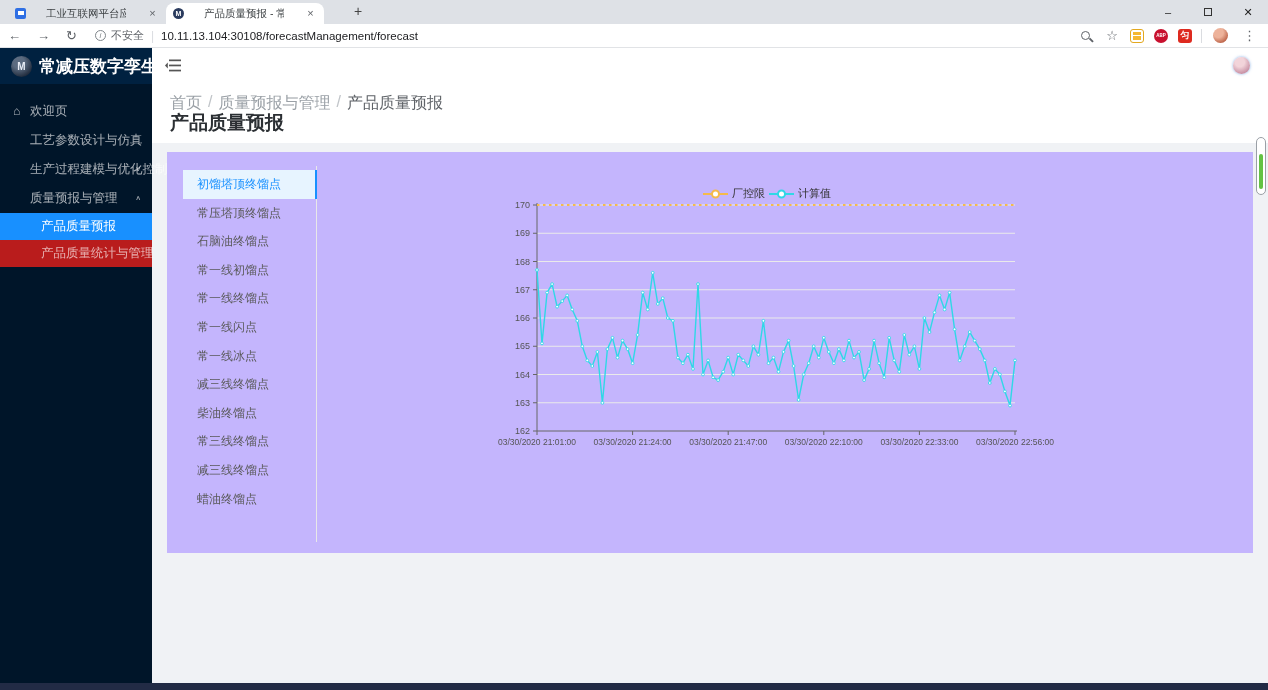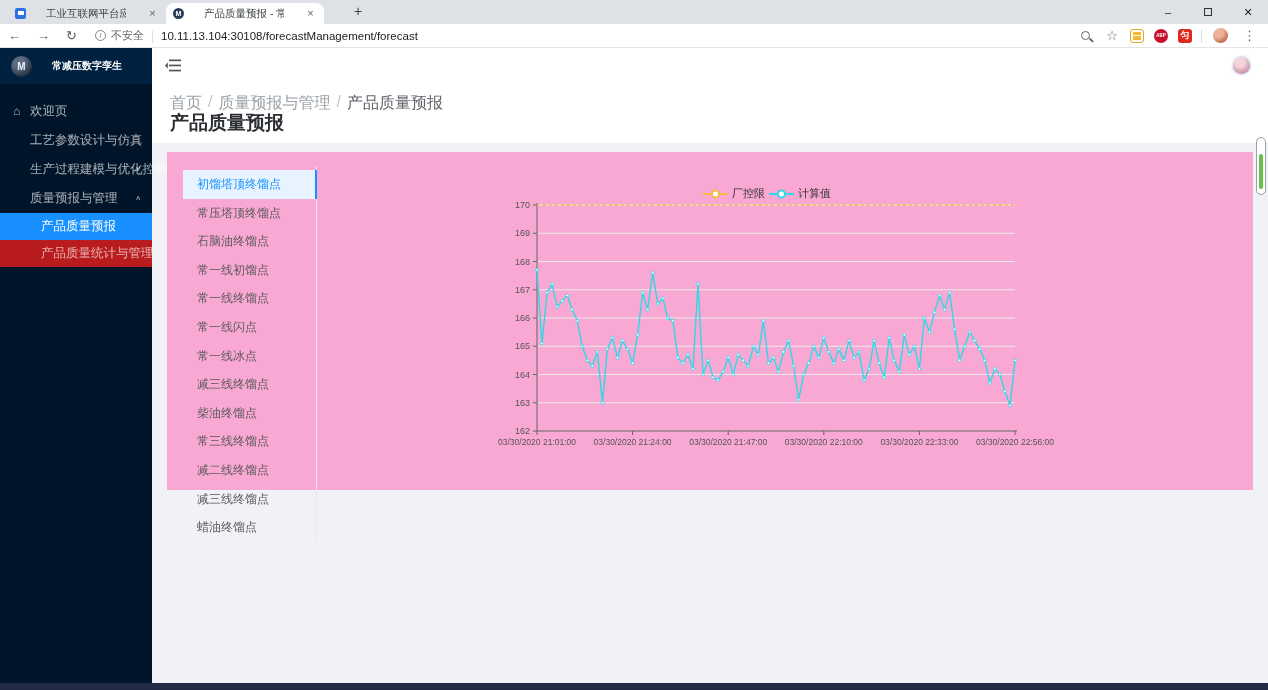--- a/index.html
+++ b/index.html
@@ -39,42 +39,42 @@
   .ext-abp { background:#C8102E; border-radius:50%; }
   .ext-red { background:#DE2A1F; font-size:9px; }
   .ext-divider { width:1px; height:14px; background:#DADCE0; margin:0 4px; }
   .profile-avatar { width:15px; height:15px; border-radius:50%; background:radial-gradient(circle at 35% 30%, #EDB29A 0 35%, #B85C41 80%); margin:0 7px; }
   .dots { color:#5F6368; font-size:13px; margin:0 8px; }
 
   
   .sidebar { position:absolute; top:48px; left:0; width:152px; bottom:7px; background:#001529; z-index:3; }
   .logo { height:36px; background:#002140; display:flex; align-items:center; padding-left:11px; }
   .logo-mark { width:21px; height:21px; border-radius:50%; background:radial-gradient(circle at 38% 32%, #5B6B80 0 30%, #141E2E 85%); color:#E8EDF5; font-size:10px; font-weight:bold; text-align:center; line-height:21px; flex:0 0 21px; }
-  .logo-text { color:#fff; font-weight:bold; font-size:10px; margin-left:20px; white-space:nowrap; }
+  .logo-text { color:#fff; font-weight:bold; font-size:17px; margin-left:7px; white-space:nowrap; }
   .side-menu { padding-top:13px; font-size:12.5px; }
   .side-item { height:29px; line-height:29px; color:rgba(255,255,255,0.65); padding-left:30px; position:relative; white-space:nowrap; cursor:pointer; }
   .side-item .mi { position:absolute; left:13px; top:0; font-size:12px; }
   .side-item .chev { position:absolute; right:11px; top:0; font-size:8px; transform:scaleY(0.8); }
   .side-item.sub { background:#b91c1c; padding-left:41px; height:27px; line-height:27px; }
   .side-item.active { background:#1890FF; color:#fff; }
 
   
   .main-bg { position:absolute; left:152px; top:143px; right:0; bottom:7px; background:#F0F2F5; }
   .topbar { position:absolute; left:152px; top:48px; right:0; height:36px; background:#fff; z-index:2; }
   .fold-btn { position:absolute; left:13px; top:10px; width:17px; height:15px; }
   .hdr-avatar { position:absolute; right:18px; top:9px; width:17px; height:17px; border-radius:50%; background:radial-gradient(circle at 40% 30%, #F2D4DA 0 30%, #C790A4 75%, #8FB7DC 100%); box-shadow:0 0 3px rgba(80,140,220,.7); }
   .pagehead { position:absolute; left:152px; top:84px; right:0; height:59px; background:#fff; z-index:2; }
   .breadcrumb { position:absolute; left:18px; top:9px; font-size:16px; color:#9AA0A6; display:flex; }
   .crumb { color:#9AA0A6; }
   .crumb.last { color:#5f6368; }
   .crumb-sep { margin:0 6px; color:#C0C4C8; }
   .page-title { position:absolute; left:18px; top:26px; font-size:19px; font-weight:bold; color:#2b2f33; }
 
   
-  .card { position:absolute; left:167px; top:152px; width:1086px; height:338px; background:#f9a8d4; z-index:2; }
+  .card { position:absolute; left:167px; top:152px; width:1086px; height:401px; background:#c4b5fd; z-index:2; }
   .tabcol { position:absolute; left:16px; top:18px; width:133px; }
   .tab-item { height:28.6px; line-height:28.6px; font-size:12px; color:#595959; padding-left:14px; white-space:nowrap; cursor:pointer; }
   .tab-item.active { background:#E7F4FF; color:#1890FF; }
   .tabcol-divider { position:absolute; left:149px; top:14px; height:376px; width:1px; background:#E8E8E8; }
   .ink { position:absolute; left:147.5px; width:2.5px; height:28.6px; background:#1890FF; }
 
   .chartwrap { position:absolute; left:330px; top:34px; width:540px; height:272px; }
   .legend { height:14px; display:flex; justify-content:center; gap:4px; align-items:flex-start; font-size:11px; color:#333; }
   .leg-item { display:flex; align-items:center; gap:4px; cursor:pointer; }
   #chart { width:540px; height:250px; display:block; margin-top:2px; overflow:visible; }
@@ -178,21 +178,20 @@
       <div class="tab-item active">初馏塔顶终馏点</div>
       <div class="tab-item">常压塔顶终馏点</div>
       <div class="tab-item">石脑油终馏点</div>
       <div class="tab-item">常一线初馏点</div>
       <div class="tab-item">常一线终馏点</div>
       <div class="tab-item">常一线闪点</div>
       <div class="tab-item">常一线冰点</div>
       <div class="tab-item">减三线终馏点</div>
       <div class="tab-item">柴油终馏点</div>
       <div class="tab-item">常三线终馏点</div>
-      <div class="tab-item">减二线终馏点</div>
       <div class="tab-item">减三线终馏点</div>
       <div class="tab-item">蜡油终馏点</div>
     </div>
   <div class="tabcol-divider"></div>
   <div class="ink" id="ink" style="top: 18px;"></div>
 
   <div class="chartwrap">
     <div class="legend" id="legend">
         <span class="leg-item">
           <svg width="25" height="10">

